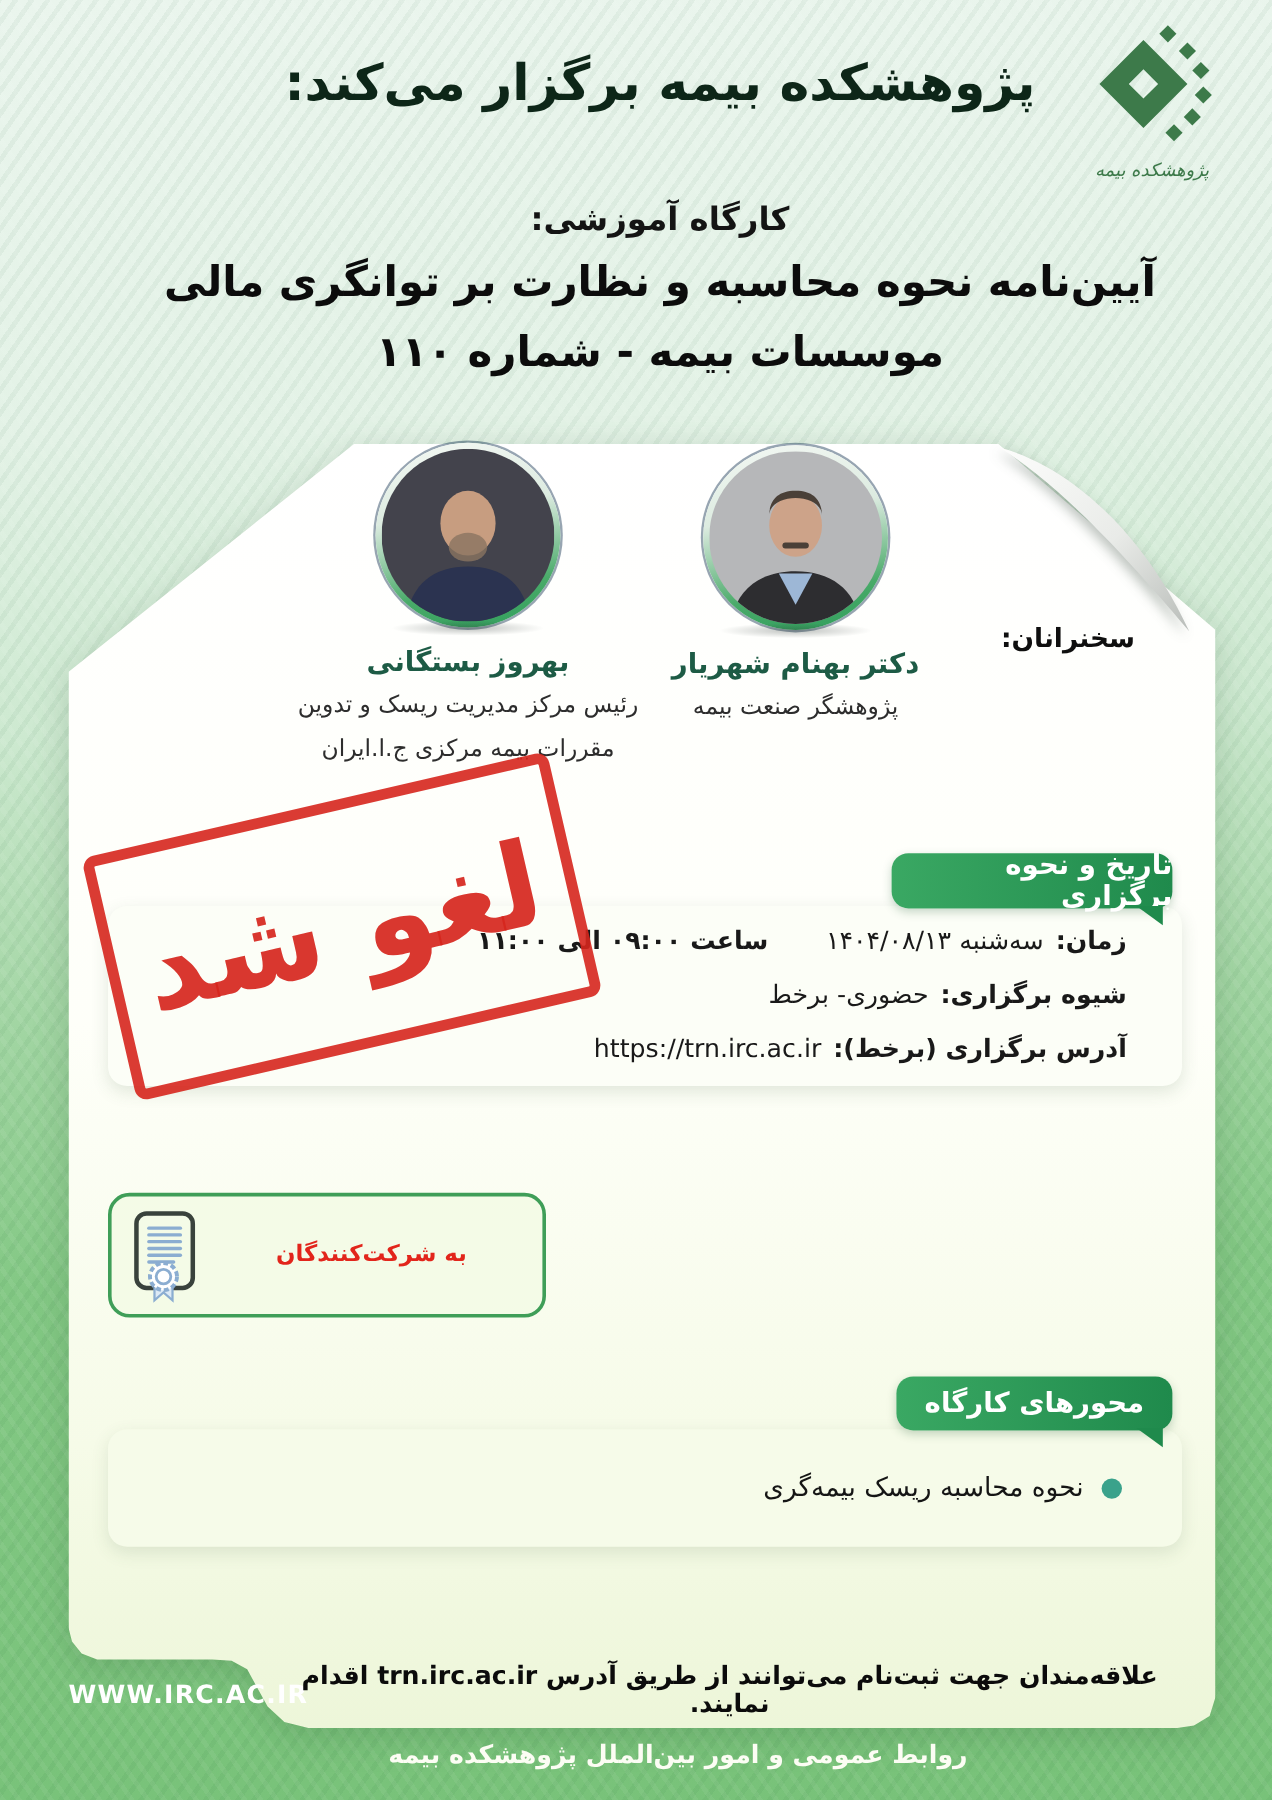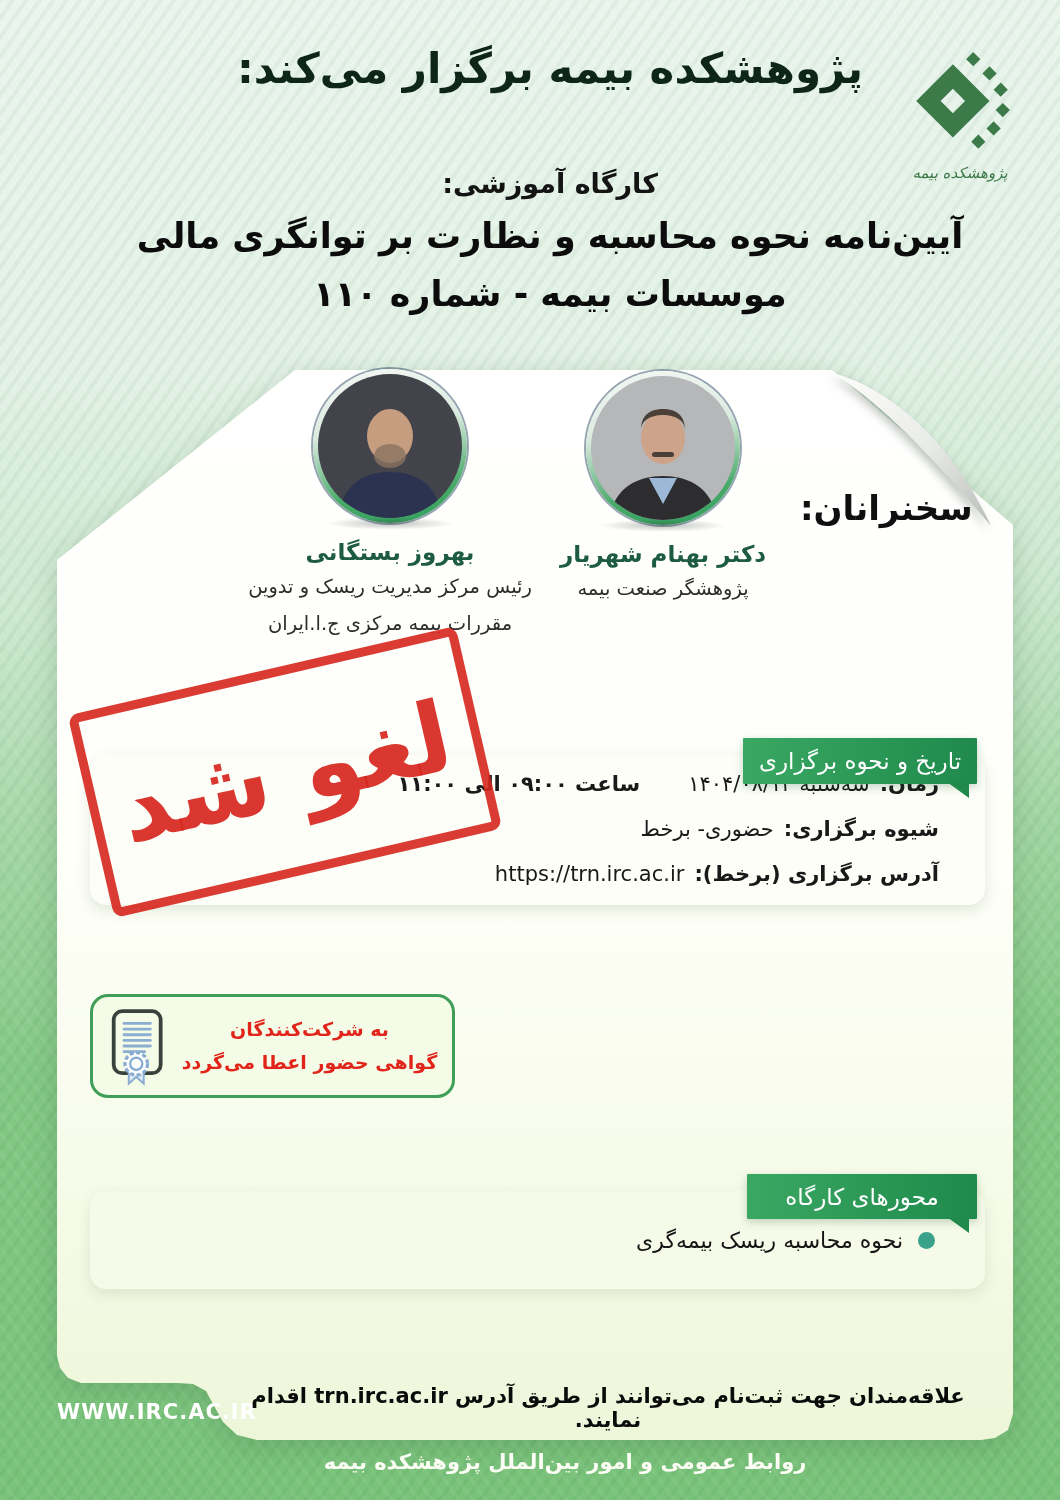--- a/index.html
+++ b/index.html
@@ -16,53 +16,53 @@
       repeating-linear-gradient(-55deg, rgba(15,85,40,.05) 0 4px, rgba(15,85,40,0) 4px 11px);
   }
   .abs{position:absolute;}
   .rtl{direction:rtl;}
   
   .organizer{left:40px;top:44px;width:1020px;text-align:center;font-size:42px;font-weight:bold;color:#0d2618;z-index:2;}
   .kicker{left:40px;top:168px;width:1020px;text-align:center;font-size:27px;font-weight:600;color:#141414;z-index:2;}
   .title-line{left:40px;width:1020px;text-align:center;font-size:35px;font-weight:bold;color:#0c0c0c;z-index:2;}
   .t1{top:216px;} .t2{top:274px;}
   
-  .logo{left:880px;top:48px;width:160px;display:flex;flex-direction:column;align-items:center;z-index:2;}
+  .logo{left:880px;top:17px;width:160px;display:flex;flex-direction:column;align-items:center;z-index:2;}
   .logo-text{margin-top:4px;font-size:15px;font-style:italic;color:#3c7949;}
   
   .card-wrap{left:57px;top:370px;width:956px;height:1070px;z-index:1;filter:drop-shadow(0 7px 14px rgba(40,80,45,.20));}
   .card{
     width:956px;height:1070px;
     background:linear-gradient(180deg,#ffffff 0%,#fefff9 45%,#f6fbe8 78%,#edf6d9 100%);
     clip-path:polygon(238px 0px,775px 0px,956px 155px,956px 1044px,951px 1060px,938px 1068px,924px 1070px,200px 1070px,180px 1065px,166px 1052px,156px 1034px,149px 1021px,136px 1014px,120px 1013px,24px 1013px,11px 1008px,3px 998px,0px 986px,0px 190px);
   }
   .curl{left:830px;top:370px;z-index:3;filter:drop-shadow(-3px 4px 5px rgba(40,60,45,.30));}
   
-  .speakers-label{left:800px;top:488px;width:180px;text-align:left;font-size:34px;font-weight:bold;color:#0f0f0f;z-index:4;}
+  .speakers-label{left:800px;top:520px;width:180px;text-align:center;font-size:22px;font-weight:bold;color:#0f0f0f;z-index:4;}
   .speaker{display:flex;flex-direction:column;align-items:center;z-index:4;}
   .sp-right{left:533px;top:371px;width:260px;}
   .sp-mid{left:260px;top:369px;width:260px;}
   .sp-left{left:32px;top:372px;width:260px;}
   .avatar-ring{
     width:154px;height:154px;border-radius:50%;padding:5px;box-sizing:border-box;
     background:linear-gradient(170deg,#f4f8f4 0%,#dcebe0 38%,#49aa69 76%,#2f9e5c 100%);
     box-shadow:0 0 0 2px rgba(25,55,85,.45);
   }
   .avatar{width:144px;height:144px;border-radius:50%;overflow:hidden;}
   .photo-shadow{width:132px;height:13px;margin-top:-6px;
     background:radial-gradient(ellipse at center, rgba(40,50,45,.30), rgba(40,50,45,0) 68%);}
   .sp-name{margin-top:9px;font-size:23px;font-weight:bold;color:#1d5b45;}
   .sp-title{margin-top:3px;font-size:19.5px;line-height:1.9;color:#2d2d2d;text-align:center;}
   .sp-mid .sp-title{width:330px;margin-left:-35px;margin-right:-35px;}
   .sp-left .sp-title{width:190px;}
   
   .badge{
     position:absolute;display:flex;align-items:center;justify-content:center;
-    background:linear-gradient(90deg,#3aa863,#1f8a4c);color:#fff;font-size:23px;font-weight:normal;
-    border-radius:1px;z-index:4;box-shadow:0 3px 8px rgba(30,90,50,.25);margin-top:27px;
+    background:linear-gradient(90deg,#3aa863,#1f8a4c);color:#fff;font-size:23px;font-weight:bold;
+    border-radius:14px;z-index:4;box-shadow:0 3px 8px rgba(30,90,50,.25);
   }
   .badge::after{content:'';position:absolute;right:8px;bottom:-14px;width:0;height:0;
     border-top:16px solid #1f8a4c;border-left:22px solid transparent;}
   .badge-schedule{left:743px;top:711px;width:234px;height:46px;}
   .badge-topics{left:747px;top:1147px;width:230px;height:45px;}
   
   .schedule-card{
     left:90px;top:755px;width:895px;height:150px;z-index:3;box-sizing:border-box;
     padding:17px 46px 19px;display:flex;flex-direction:column;justify-content:space-between;
     background:#fcfef7;border-radius:16px;box-shadow:0 5px 14px rgba(60,95,60,.15);
@@ -205,21 +205,20 @@
         <line x1="16" y1="35" x2="44" y2="35"></line>
         <line x1="16" y1="41" x2="44" y2="41"></line>
         <line x1="16" y1="47" x2="38" y2="47"></line>
       </g>
       <path d="M21,66 L21,81 L29,74 L37,81 L37,66 Z" fill="#dce9f5" stroke="#8badd1" stroke-width="2"></path>
       <circle cx="29" cy="60" r="12" fill="#ffffff" stroke="#8badd1" stroke-width="3.5" stroke-dasharray="4.5 2.5"></circle>
       <circle cx="29" cy="60" r="6.5" fill="#ffffff" stroke="#8badd1" stroke-width="2.5"></circle>
     </svg>
     <div class="cert-text rtl">
       <div>به شرکت‌کنندگان</div>
-      <div>گواهی حضور اعطا می‌گردد</div>
     </div>
   </div>
 
   <div class="badge badge-topics rtl">محورهای کارگاه</div>
   <div class="abs topics-card rtl">
     <span class="bullet"></span>
     <span>نحوه محاسبه ریسک بیمه‌گری</span>
   </div>
 
   <div class="abs register-line rtl">علاقه‌مندان جهت ثبت‌نام می‌توانند از طریق آدرس trn.irc.ac.ir اقدام نمایند.</div>

